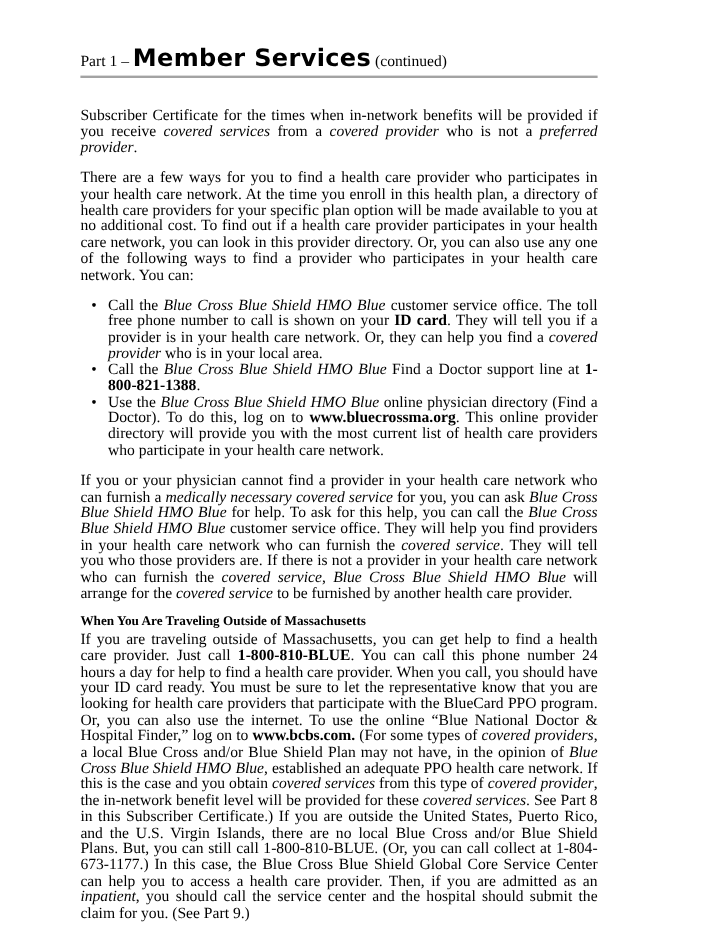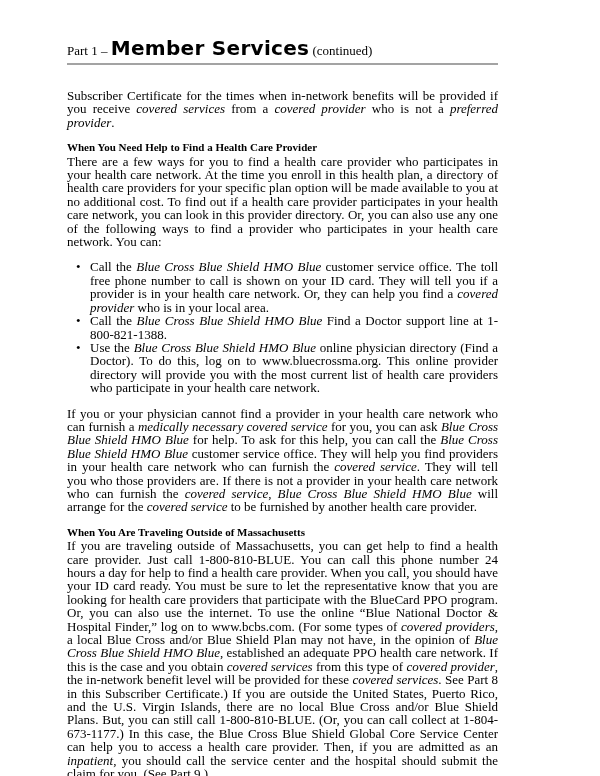--- a/index.html
+++ b/index.html
@@ -42,21 +42,21 @@
     line-height:13.4px;
     font-weight:bold;
     margin:0;
   }
 
   ul.bullets { margin:0 0 12px 0; padding:0; list-style:none; }
   ul.bullets li { position:relative; padding-left:23px; margin:0; }
   ul.bullets li::before { content:"\2022"; position:absolute; left:9px; top:0; }
 
   .it { font-style:italic; }
-  .b  { font-weight:normal; }
+  .b  { font-weight:bold; }
 
   h2.section-title {
     font-family:"DejaVu Sans", sans-serif;
     font-weight:bold;
     font-size:17px;
     letter-spacing:0.2px;
     margin:16px 0 21px 0;
   }
 
   .footer { position:absolute; left:0; right:0; top:712px; }
@@ -85,21 +85,20 @@
 
 <div class="page">
   <div class="content">
 
     <div class="doc-header">
       <span class="part">Part 1 – </span><span class="title">Member Services</span><span class="cont"> (continued)</span>
     </div>
 
     <p class="body first"><span>Subscriber Certificate for the times when in-network benefits will be provided if you receive </span><span class="it">covered services</span><span> from a </span><span class="it">covered provider</span><span> who is not a </span><span class="it">preferred provider</span><span>.</span></p>
 
-    <h3 class="sub-heading">When You Need Help to Find a Health Care Provider</h3>
     <p class="body nogap"><span>There are a few ways for you to find a health care provider who participates in your health care network. At the time you enroll in this health plan, a directory of health care providers for your specific plan option will be made available to you at no additional cost. To find out if a health care provider participates in your health care network, you can look in this provider directory. Or, you can also use any one of the following ways to find a provider who participates in your health care network. You can:</span></p>
 
     <ul class="bullets">
       <li><span>Call the </span><span class="it">Blue Cross Blue Shield HMO Blue</span><span> customer service office. The toll free phone number to call is shown on your </span><span class="b">ID card</span><span>. They will tell you if a provider is in your health care network. Or, they can help you find a </span><span class="it">covered provider</span><span> who is in your local area.</span></li>
       <li><span>Call the </span><span class="it">Blue Cross Blue Shield HMO Blue</span><span> Find a Doctor support line at </span><span class="b">1-800-821-1388</span><span>.</span></li>
       <li><span>Use the </span><span class="it">Blue Cross Blue Shield HMO Blue</span><span> online physician directory (Find a Doctor). To do this, log on to </span><span class="b">www.bluecrossma.org</span><span>. This online provider directory will provide you with the most current list of health care providers who participate in your health care network.</span></li>
     </ul>
 
     <p class="body"><span>If you or your physician cannot find a provider in your health care network who can furnish a </span><span class="it">medically necessary covered service</span><span> for you, you can ask </span><span class="it">Blue Cross Blue Shield HMO Blue</span><span> for help. To ask for this help, you can call the </span><span class="it">Blue Cross Blue Shield HMO Blue</span><span> customer service office. They will help you find providers in your health care network who can furnish the </span><span class="it">covered service</span><span>. They will tell you who those providers are. If there is not a provider in your health care network who can furnish the </span><span class="it">covered service</span><span>, </span><span class="it">Blue Cross Blue Shield HMO Blue</span><span> will arrange for the </span><span class="it">covered service</span><span> to be furnished by another health care provider.</span></p>
 

